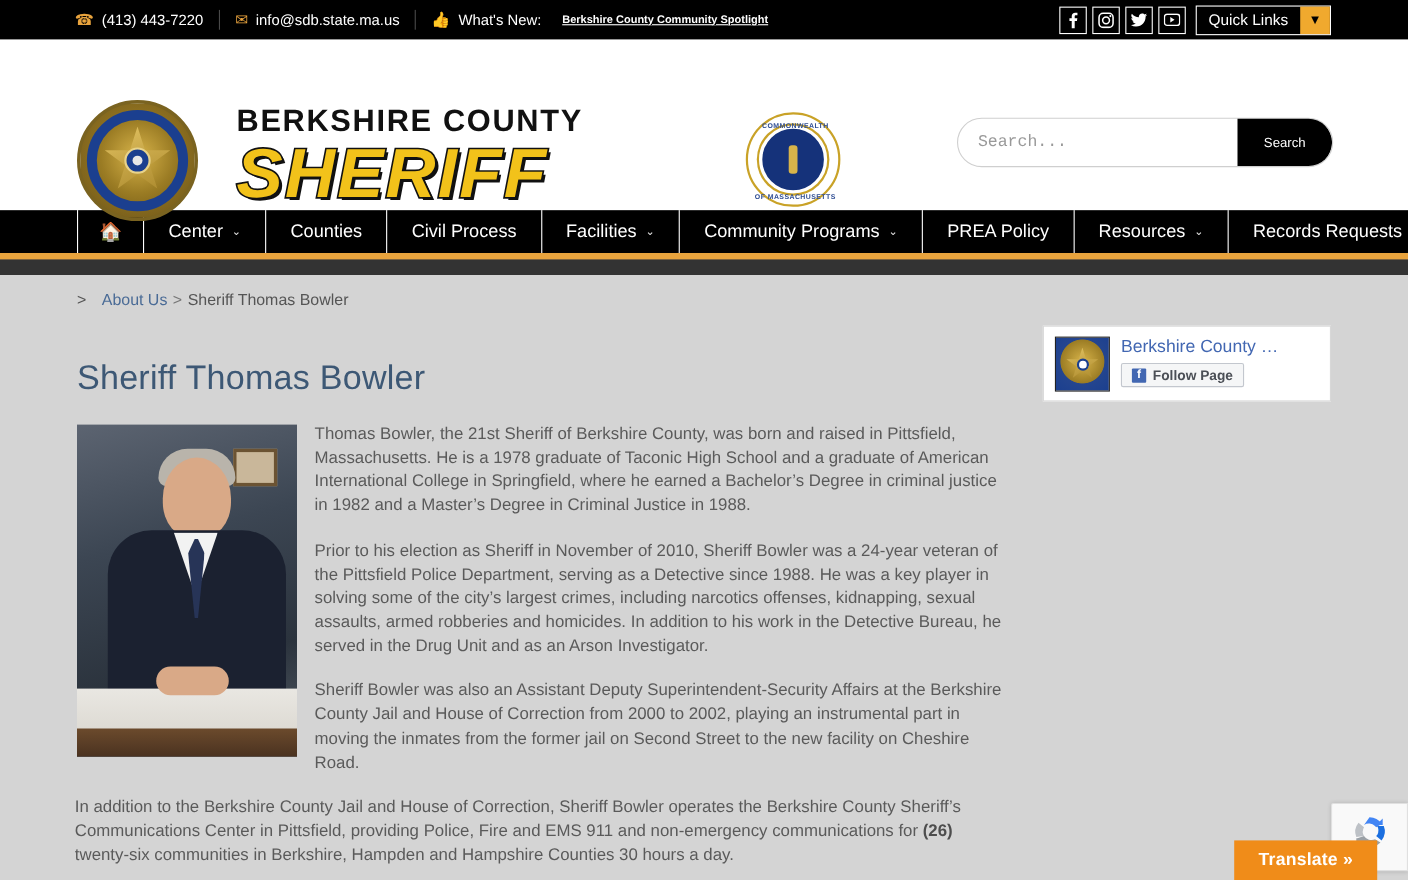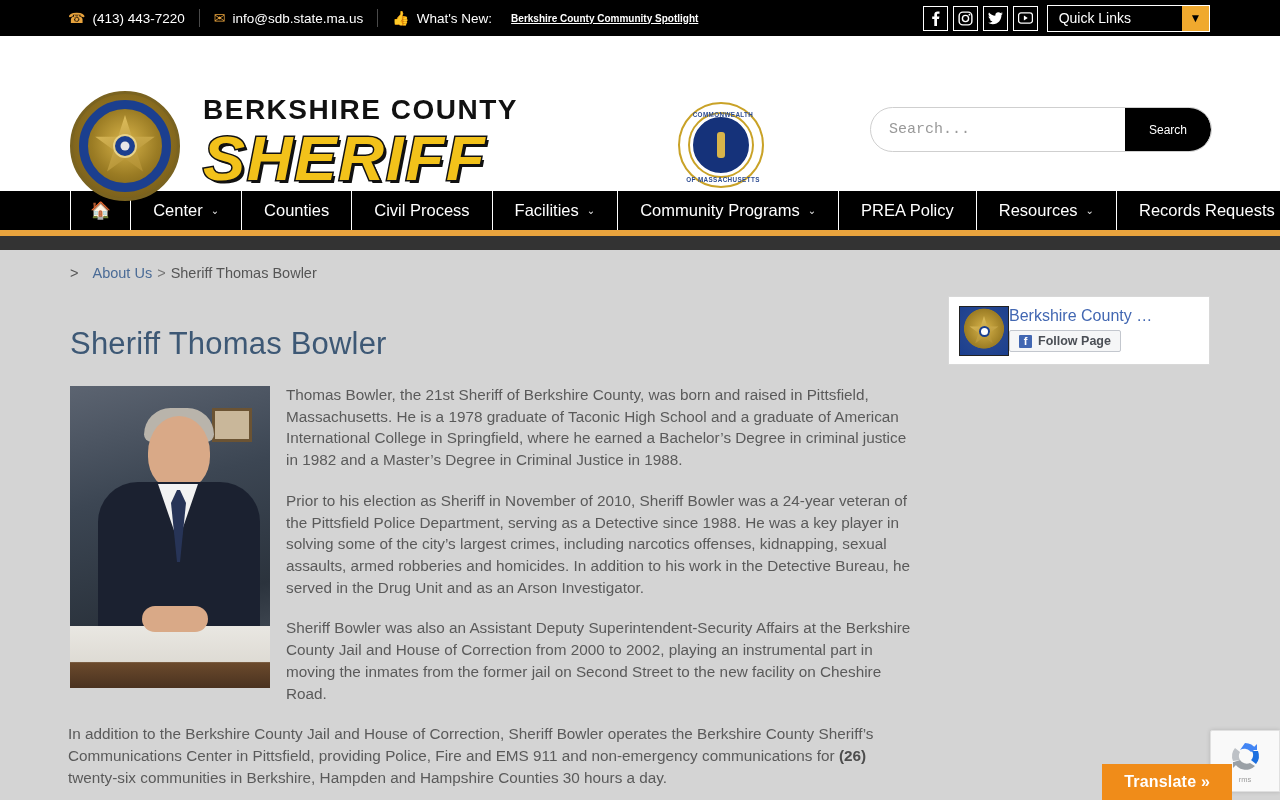--- a/index.html
+++ b/index.html
@@ -27,21 +27,21 @@
   .tb-label { color:#fff; }
   .whatsnew-link { color:#fff; text-decoration:underline; font-weight:bold; padding-left:12px; font-size:10px;}
   .topbar-right { margin-left:auto; display:flex; align-items:center; padding-right:70px; gap:5px; }
   .soc {
     width:25px; height:25px; border:1px solid #fff; background:#000;
     display:flex; align-items:center; justify-content:center;
     color:#fff; font-size:14px; font-weight:bold;
   }
   .soc svg { display:block; }
   .quicklinks {
-    display:flex; align-items:center; border:1px solid #fff; height:27px; margin-left:4px;gap:40px;
+    display:flex; align-items:center; border:1px solid #fff; height:27px; margin-left:4px;
   }
   .ql-label { padding:0 11px; font-size:14px; color:#fff; }
   .ql-arrow {
     width:27px; height:25px; background:#f0a92e; color:#000;
     display:flex; align-items:center; justify-content:center; font-size:12px;
   }
 
   
   .header { height:155px; background:#fff; position:relative; }
   .badge-logo {
@@ -67,21 +67,21 @@
   .badge-center {
     width:24px; height:24px; border-radius:50%;
     background:#1b3f8f; border:2px solid #e8d38a;
     position:absolute; left:50%; top:50%; transform:translate(-50%,-50%);
   }
   .badge-center::after{
     content:""; position:absolute; left:50%; top:50%; transform:translate(-50%,-50%);
     width:9px;height:9px;border-radius:50%;background:#e7e7e7;
   }
 
-  .wordmark { position:absolute; left:203px; top:60px; width:440px; }
+  .wordmark { position:absolute; left:215px; top:60px; width:440px; }
   .wm-top {
     font-family:"Liberation Sans", sans-serif;
     font-size:28px; font-weight:bold; letter-spacing:1.5px; color:#111;
     line-height:1;
   }
   .wm-main {
     font-family:"Liberation Sans", sans-serif;
     font-size:63px; font-weight:bold; font-style:italic; letter-spacing:2px;
     color:#f2c21a;
     -webkit-text-stroke:3px #111;
@@ -204,21 +204,21 @@
   p.body {
     font-size:15.3px; line-height:1.42; color:#5a5a5a; margin:0 0 19px 0;
     text-align:left;
   }
   p.body b { color:#4d4d4d; }
 
   
   .sidecol { width:262px; margin-left:30px; }
   .fbwidget {
     background:#fff; border:1px solid #d8d8d8; width:262px; height:69px;
-    padding:9px 10px; display:flex; align-items:flex-start; 
+    padding:9px 10px; display:flex; align-items:flex-start; gap:10px;
   }
   .fb-avatar {
     width:50px;height:50px;border:1px solid #222;flex:0 0 auto;
     background:radial-gradient(circle at 50% 45%,#d8b44a 0%,#9b7c24 55%,#24458f 57%,#1b3f8f 100%);
     display:flex;align-items:center;justify-content:center;
   }
   .fb-avatar-star{
     width:30px;height:30px;background:linear-gradient(160deg,#e3c362,#a8862a);
     clip-path:polygon(50% 0%,61% 35%,98% 35%,68% 57%,79% 91%,50% 70%,21% 91%,32% 57%,2% 35%,39% 35%);
     display:flex;align-items:center;justify-content:center;
@@ -240,21 +240,21 @@
   .recaptcha {
     position:absolute; right:0px; bottom:8px; width:70px; height:62px;
     background:#f9f9f9; border:1px solid #e0e0e0; border-radius:2px 0 0 2px;
     box-shadow:0 0 4px rgba(0,0,0,.15);
     display:flex; flex-direction:column; align-items:center; justify-content:flex-start;
     padding-top:7px;
   }
   .rc-icon { width:36px; height:36px; position:relative; }
   .rc-text { font-size:7.5px; color:#9b9b9b; margin-top:1px; }
   .translate-btn {
-    position:absolute; right:48px; bottom:0px;
+    position:absolute; right:28px; bottom:0px;
     background:#f08c19; color:#fff; font-size:16px; font-weight:bold;
     padding:9px 22px; cursor:pointer; letter-spacing:.2px;
   }
 </style>
 </head>
 <body>
 
 <div class="topbar">
   <div class="topbar-left">
     <div class="tb-item">

